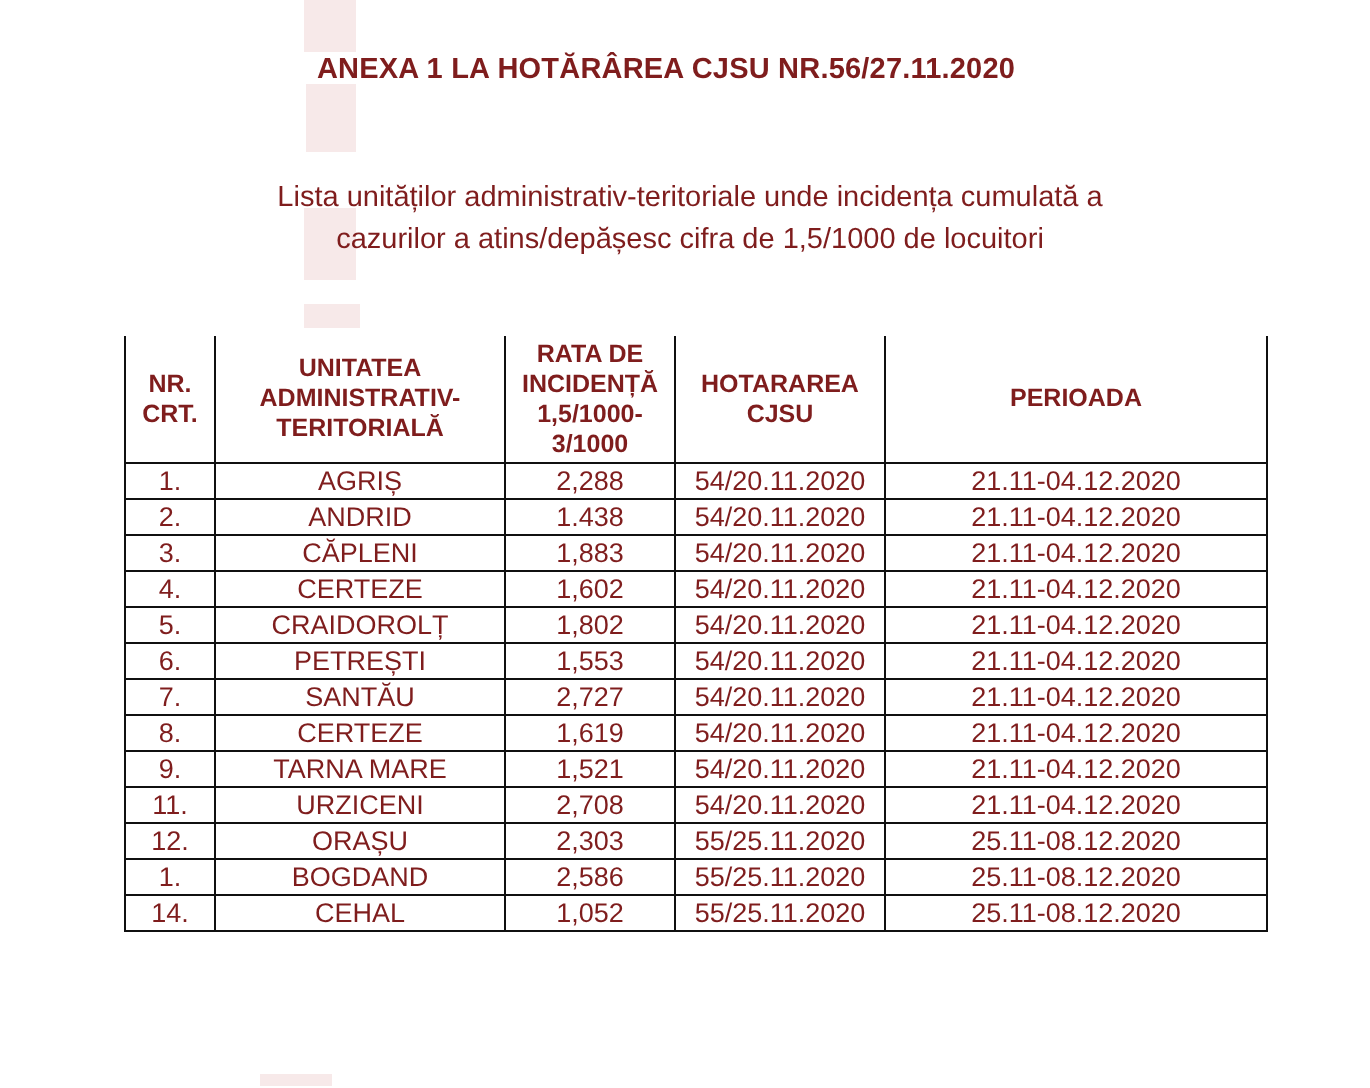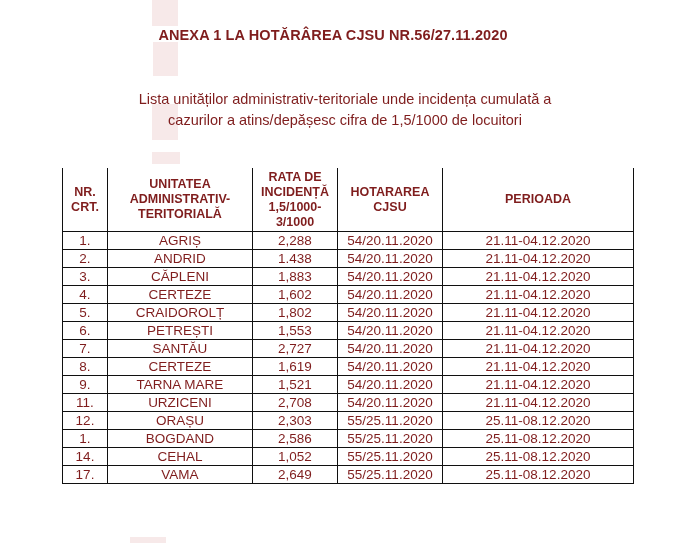--- a/index.html
+++ b/index.html
@@ -195,23 +195,16 @@
           <td>55/25.11.2020</td>
           <td><span>25.11-08.12.2020</span></td>
         </tr>
         <tr>
           <td>14.</td>
           <td>CEHAL</td>
           <td>1,052</td>
           <td>55/25.11.2020</td>
           <td><span>25.11-08.12.2020</span></td>
         </tr>
-        <tr>
-          <td>17.</td>
-          <td>VAMA</td>
-          <td>2,649</td>
-          <td>55/25.11.2020</td>
-          <td><span>25.11-</span><span class="bold-part">08.12.2020</span></td>
-        </tr>
       </tbody>
   </table>
 
 </div>
 
 </body></html>

